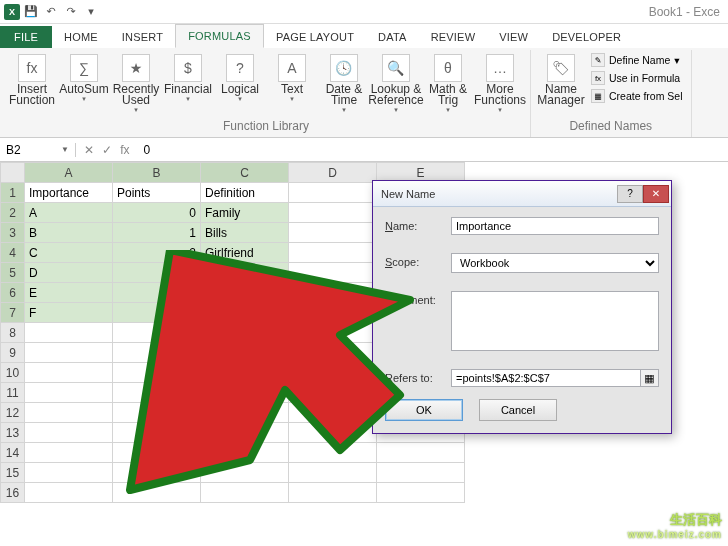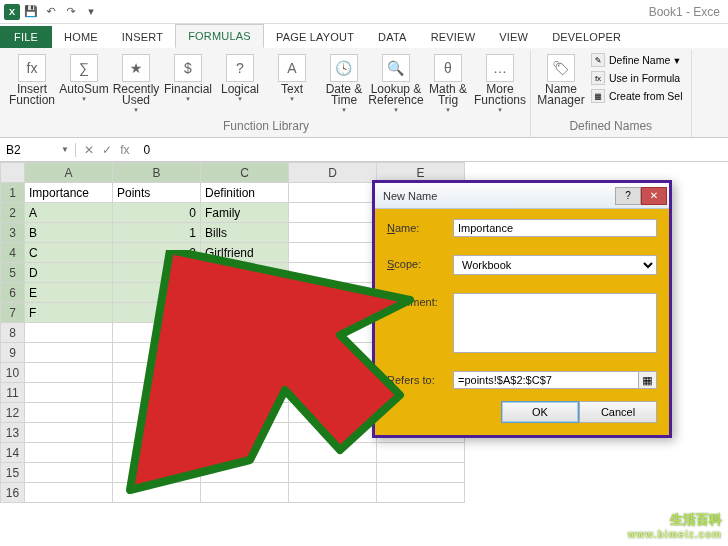--- a/index.html
+++ b/index.html
@@ -47,35 +47,35 @@
 .grid th.colh { width: 88px; }
 .grid th.rowh { width: 24px; text-align: center; }
 .grid td { background: #fff; }
 .grid td.sel { background: #d6e8d0; }
 .grid td.num { text-align: right; }
 .grid .hdr-row td { font-weight: normal; }
 .grid th.selcol { background: #c4d8bd; }
 .grid th.selrow { background: #c4d8bd; }
 
 
-.dialog { position: absolute; left: 372px; top: 180px; width: 300px; background: #eab308; border: 3px solid #4c1d95; box-shadow: 3px 3px 10px rgba(0,0,0,0.3); font-size: 11px; }
+.dialog { position: absolute; left: 372px; top: 180px; width: 300px; background: #e5e5e5; border: 1px solid #4c1d95; box-shadow: 3px 3px 10px rgba(0,0,0,0.3); font-size: 11px; }
 .dlg-title { background: linear-gradient(#fdfdfd,#e5ecf5); height: 26px; display: flex; align-items: center; justify-content: space-between; padding: 0 2px 0 8px; border-bottom: 1px solid #b8c8dc; }
 .dlg-title span { color: #333; }
 .dlg-ctrls { display: flex; gap: 0; }
 .dlg-ctrls div { width: 26px; height: 18px; border: 1px solid #aaa; display: flex; align-items: center; justify-content: center; font-size: 10px; background: #ddd; cursor: pointer; }
 .dlg-ctrls .close { background: #c75050; color: #fff; border-color: #a03030; }
 .dlg-body { padding: 10px 12px 8px; display: grid; grid-template-columns: 58px 1fr; gap: 18px 8px; align-items: start; }
 .dlg-body label { color: #333; padding-top: 3px; }
 .dlg-body label u { text-decoration: underline; }
 .dlg-body input, .dlg-body select, .dlg-body textarea { width: 100%; border: 1px solid #abadb3; padding: 2px 4px; font-size: 11px; background: #fff; font-family: inherit; }
 .dlg-body textarea { height: 60px; resize: none; }
 .refbox { display: flex; }
 .refbox input { flex: 1; }
 .refbox .icon { width: 18px; border: 1px solid #abadb3; border-left: none; background: #f0f0f0; display: flex; align-items: center; justify-content: center; }
-.dlg-actions { display: flex; gap: 0; justify-content: flex-end; padding: 4px 12px 12px; }
+.dlg-actions { display: flex; gap: 16px; padding: 4px 12px 12px; }
 .dlg-actions button { width: 78px; height: 22px; border: 1px solid #acacac; background: linear-gradient(#f8f8f8,#e2e2e2); font-size: 11px; cursor: pointer; }
 .dlg-actions button.primary { border: 1px solid #5b9bd5; box-shadow: 0 0 0 1px #a8cdec inset; }
 
 
 .arrow { position: absolute; left: 110px; top: 250px; pointer-events: none; }
 .watermark { position: absolute; right: 6px; bottom: 4px; font-size: 13px; color: #b8e05a; text-align: right; line-height: 15px; font-weight: bold; text-shadow: 0 0 2px #3a6b00; }
 .watermark .u { color: #d8f090; font-size: 10px; letter-spacing: 1px; }
 </style>
 </head>
 <body>

